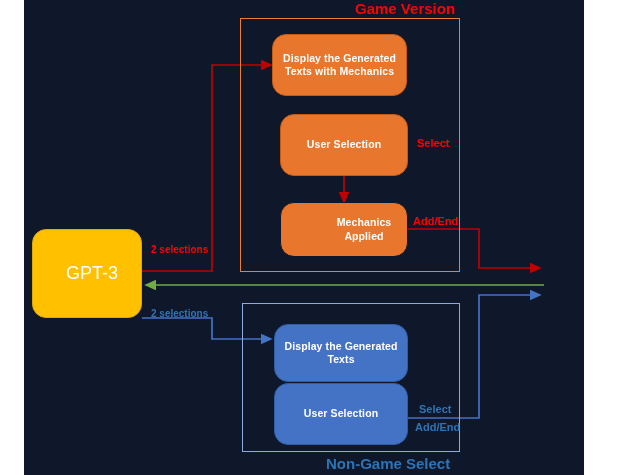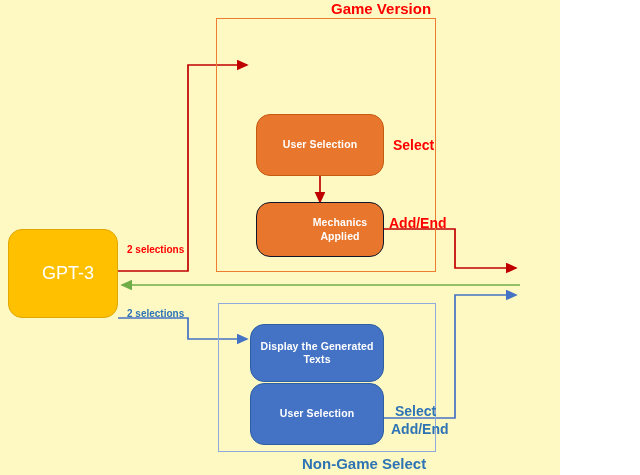--- a/index.html
+++ b/index.html
@@ -7,22 +7,23 @@
     padding: 0;
     background: #ffffff;
   }
   body {
     font-family: "Liberation Sans", sans-serif;
   }
   #canvas {
     position: relative;
     width: 560px;
     height: 475px;
-    background: #fef9c3;
+    background: #0f172a;
     overflow: hidden;
+    margin-left: 24px;
   }
   .svg-layer {
     position: absolute;
     left: 0;
     top: 0;
     width: 640px;
     height: 475px;
   }
   .node {
     position: absolute;
@@ -58,21 +59,21 @@
     background: transparent;
   }
   .group-title {
     position: absolute;
     font-size: 15px;
     font-weight: bold;
     white-space: nowrap;
   }
   .edge-label {
     position: absolute;
-    font-size: 14px;
+    font-size: 11px;
     font-weight: bold;
     white-space: nowrap;
   }
   .edge-label.big {
     font-size: 10px;
   }
 </style>
 </head>
 <body>
 
@@ -105,20 +106,21 @@
   </svg>
 
   <div class="group-frame" style="left:216px; top:18px; width:220px; height:254px; border:1.3px solid #ED7D31;"></div>
   <div class="group-title" style="left:331px; top:0px; color:#FF0000;">Game Version</div>
 
   <div class="group-frame" style="left:218px; top:303px; width:218px; height:149px; border:1.3px solid #8FAADC;"></div>
   <div class="group-title" style="left:302px; top:455px; color:#2E74B5;">Non-Game Select</div>
 
   <div class="node rounded gpt-box" style="left:8px; top:229px; width:110px; height:89px; background:#FFC000; border:1px solid #E0A800;">GPT-3</div>
 
+  <div class="node rounded proc-box" style="left:248px; top:34px; width:135px; height:62px; background:#E8762C; border:1px solid #C55A11;">Display the Generated Texts with Mechanics</div>
 
   <div class="node rounded proc-box" style="left:256px; top:114px; width:128px; height:62px; background:#E8762C; border:1px solid #C55A11;">User Selection</div>
 
   <div class="node rounded proc-box" style="left:256px; top:202px; width:128px; height:55px; background:#E8762C; border:1px solid #0f172a;padding-left:48px;">Mechanics Applied</div>
 
   <div class="node rounded proc-box" style="left:250px; top:324px; width:134px; height:58px; background:#4472C4; border:1px solid #2E5FA3;">Display the Generated Texts</div>
 
   <div class="node rounded proc-box" style="left:250px; top:383px; width:134px; height:62px; background:#4472C4; border:1px solid #2E5FA3;">User Selection</div>
 
 

